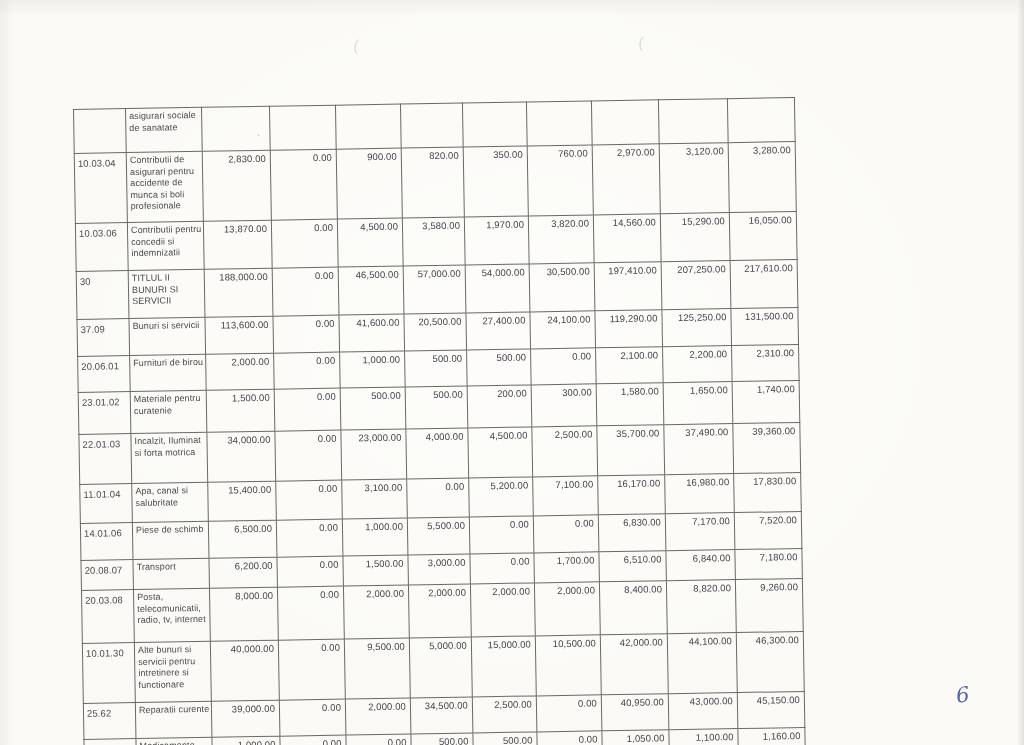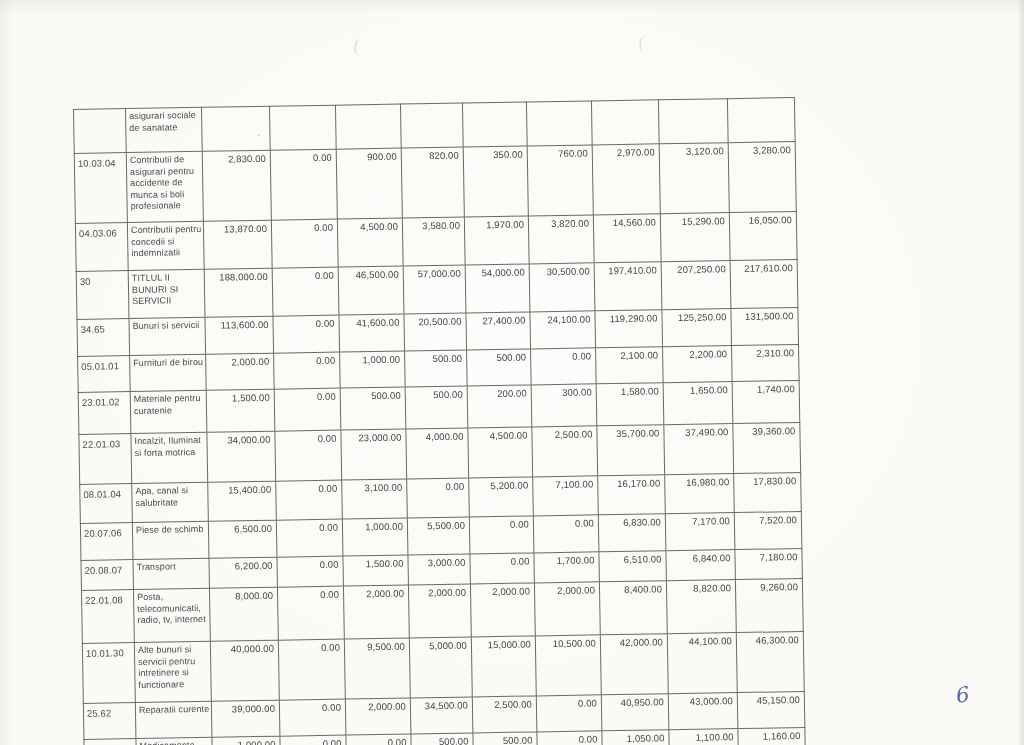--- a/index.html
+++ b/index.html
@@ -116,21 +116,21 @@
             <td class="num">0.00</td>
             <td class="num">900.00</td>
             <td class="num">820.00</td>
             <td class="num">350.00</td>
             <td class="num">760.00</td>
             <td class="num">2,970.00</td>
             <td class="num">3,120.00</td>
             <td class="num">3,280.00</td>
           </tr>
           <tr>
-            <td class="code">04.03.06</td>
+            <td class="code">10.03.06</td>
             <td class="desc">Contributii pentru concedii si indemnizatii</td>
             <td class="num">13,870.00</td>
             <td class="num">0.00</td>
             <td class="num">4,500.00</td>
             <td class="num">3,580.00</td>
             <td class="num">1,970.00</td>
             <td class="num">3,820.00</td>
             <td class="num">14,560.00</td>
             <td class="num">15,290.00</td>
             <td class="num">16,050.00</td>
@@ -142,34 +142,34 @@
             <td class="num">0.00</td>
             <td class="num">46,500.00</td>
             <td class="num">57,000.00</td>
             <td class="num">54,000.00</td>
             <td class="num">30,500.00</td>
             <td class="num">197,410.00</td>
             <td class="num">207,250.00</td>
             <td class="num">217,610.00</td>
           </tr>
           <tr>
-            <td class="code">34.65</td>
+            <td class="code">37.09</td>
             <td class="desc">Bunuri si servicii</td>
             <td class="num">113,600.00</td>
             <td class="num">0.00</td>
             <td class="num">41,600.00</td>
             <td class="num">20,500.00</td>
             <td class="num">27,400.00</td>
             <td class="num">24,100.00</td>
             <td class="num">119,290.00</td>
             <td class="num">125,250.00</td>
             <td class="num">131,500.00</td>
           </tr>
           <tr>
-            <td class="code">05.01.01</td>
+            <td class="code">20.06.01</td>
             <td class="desc">Furnituri de birou</td>
             <td class="num">2,000.00</td>
             <td class="num">0.00</td>
             <td class="num">1,000.00</td>
             <td class="num">500.00</td>
             <td class="num">500.00</td>
             <td class="num">0.00</td>
             <td class="num">2,100.00</td>
             <td class="num">2,200.00</td>
             <td class="num">2,310.00</td>
@@ -194,34 +194,34 @@
             <td class="num">0.00</td>
             <td class="num">23,000.00</td>
             <td class="num">4,000.00</td>
             <td class="num">4,500.00</td>
             <td class="num">2,500.00</td>
             <td class="num">35,700.00</td>
             <td class="num">37,490.00</td>
             <td class="num">39,360.00</td>
           </tr>
           <tr>
-            <td class="code">08.01.04</td>
+            <td class="code">11.01.04</td>
             <td class="desc">Apa, canal si salubritate</td>
             <td class="num">15,400.00</td>
             <td class="num">0.00</td>
             <td class="num">3,100.00</td>
             <td class="num">0.00</td>
             <td class="num">5,200.00</td>
             <td class="num">7,100.00</td>
             <td class="num">16,170.00</td>
             <td class="num">16,980.00</td>
             <td class="num">17,830.00</td>
           </tr>
           <tr>
-            <td class="code">20.07.06</td>
+            <td class="code">14.01.06</td>
             <td class="desc">Piese de schimb</td>
             <td class="num">6,500.00</td>
             <td class="num">0.00</td>
             <td class="num">1,000.00</td>
             <td class="num">5,500.00</td>
             <td class="num">0.00</td>
             <td class="num">0.00</td>
             <td class="num">6,830.00</td>
             <td class="num">7,170.00</td>
             <td class="num">7,520.00</td>
@@ -233,21 +233,21 @@
             <td class="num">0.00</td>
             <td class="num">1,500.00</td>
             <td class="num">3,000.00</td>
             <td class="num">0.00</td>
             <td class="num">1,700.00</td>
             <td class="num">6,510.00</td>
             <td class="num">6,840.00</td>
             <td class="num">7,180.00</td>
           </tr>
           <tr>
-            <td class="code">22.01.08</td>
+            <td class="code">20.03.08</td>
             <td class="desc">Posta, telecomunicatii, radio, tv, internet</td>
             <td class="num">8,000.00</td>
             <td class="num">0.00</td>
             <td class="num">2,000.00</td>
             <td class="num">2,000.00</td>
             <td class="num">2,000.00</td>
             <td class="num">2,000.00</td>
             <td class="num">8,400.00</td>
             <td class="num">8,820.00</td>
             <td class="num">9,260.00</td>

